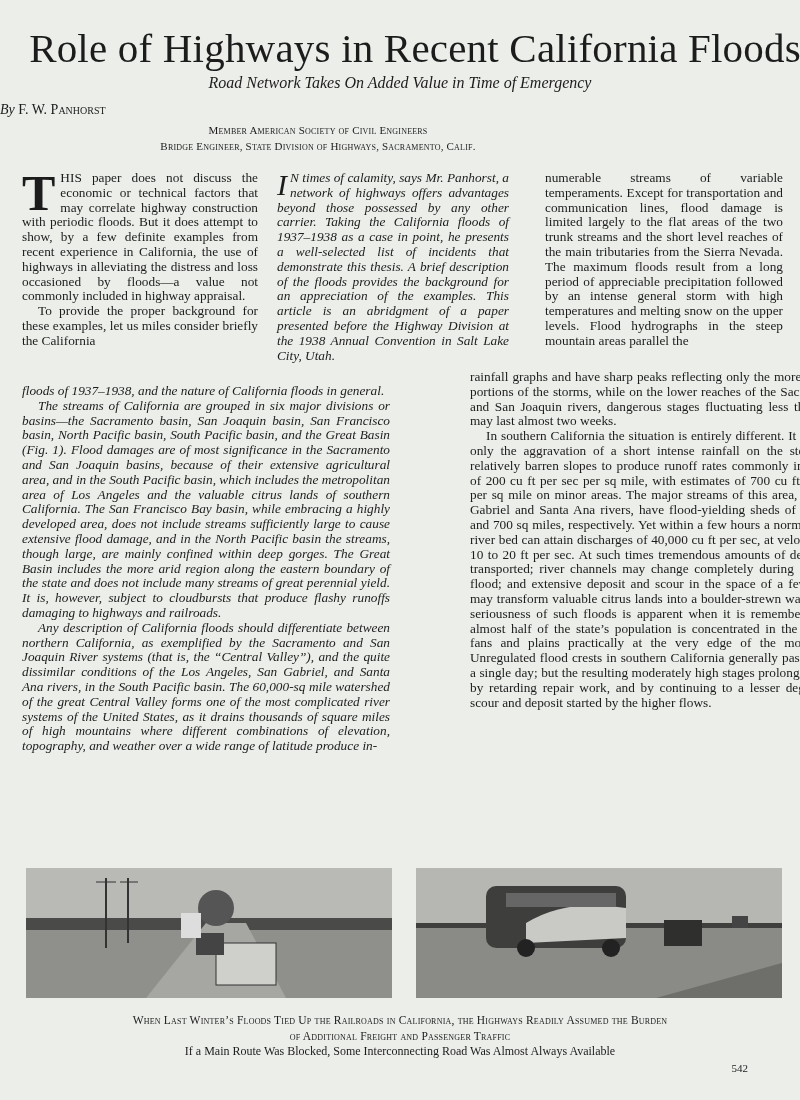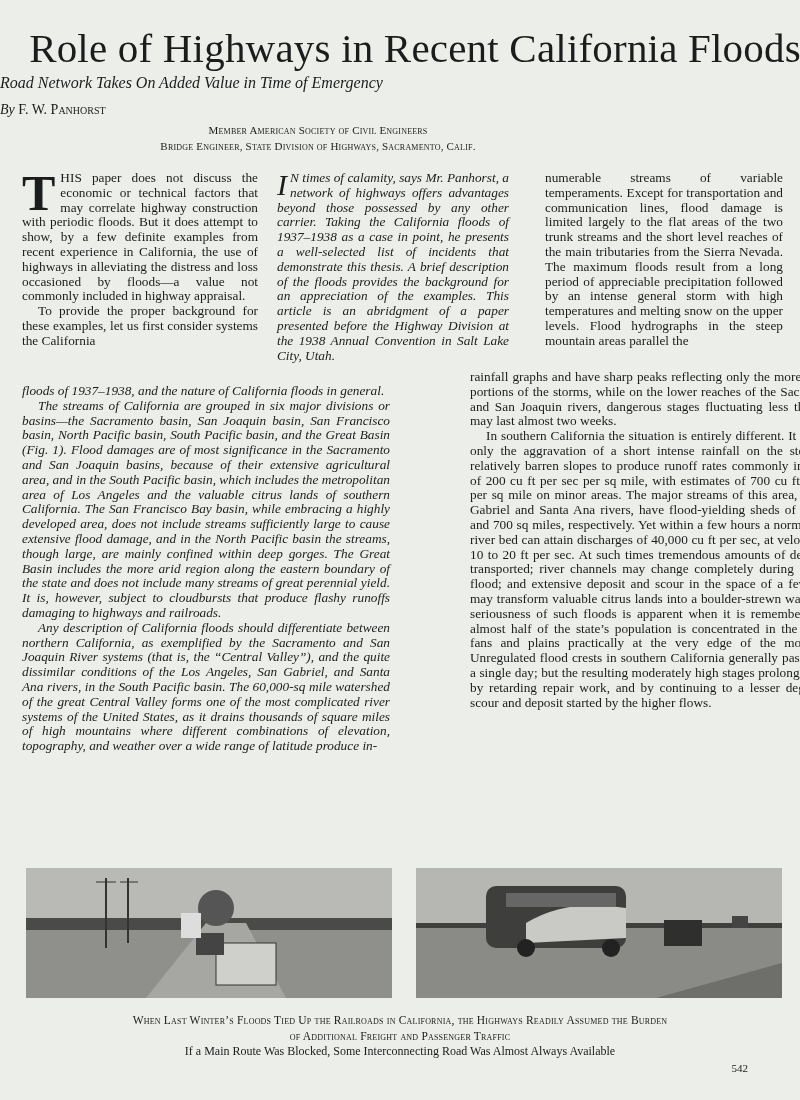--- a/index.html
+++ b/index.html
@@ -10,21 +10,21 @@
     color: #1c1c1c;
     position: relative;
   }
   .title {
     position: absolute; left: 0; top: 26px; width: 800px;
     text-align: center; font-size: 41px; letter-spacing: 0.2px;
     font-weight: normal; margin: 0; line-height: 44px; padding-left: 15px;
   }
   .subtitle {
     position: absolute; left: 0; top: 74px; width: 800px;
-    text-align: left; font-style: italic; font-size: 16px;
+    text-align: center; font-style: italic; font-size: 16px;
   }
   .byline {
     position: absolute; left: 0; top: 102px; width: 800px;
     font-size: 14px;
   }
   .byline .by { font-style: italic; }
   .affil {
     position: absolute; left: 0; width: 636px; text-align: center;
     font-size: 11px; font-variant: small-caps; letter-spacing: 0.2px;
   }
@@ -84,21 +84,21 @@
   <span class="by">By</span>
   <span style="font-variant: small-caps;">F. W. Panhorst</span>
 </div>
 <div class="affil affil1">Member American Society of Civil Engineers</div>
 <div class="affil affil2">Bridge Engineer, State Division of Highways, Sacramento, Calif.</div>
 
 <div class="text col1-top">
   <p class="noindent">
     <span class="dropcap">T</span><span>HIS paper does not discuss the economic or technical factors that may correlate highway construction with periodic floods. But it does attempt to show, by a few definite examples from recent experience in California, the use of highways in alleviating the distress and loss occasioned by floods—a value not commonly included in highway appraisal.</span>
   </p>
-  <p>To provide the proper background for these examples, let us first consider systems the California</p>
+  <p>To provide the proper background for these examples, let us miles consider briefly the California</p>
 </div>
 
 <div class="abstract">
   <span class="icap">I</span><span>N times of calamity, says Mr. Panhorst, a network of highways offers advantages beyond those possessed by any other carrier. Taking the California floods of 1937–1938 as a case in point, he presents a well-selected list of incidents that demonstrate this thesis. A brief description of the floods provides the background for an appreciation of the examples. This article is an abridgment of a paper presented before the Highway Division at the 1938 Annual Convention in Salt Lake City, Utah.</span>
 </div>
 
 <div class="text col3-top">
   <p class="noindent">numerable streams of variable temperaments. Except for transportation and communication lines, flood damage is limited largely to the flat areas of the two trunk streams and the short level reaches of the main tributaries from the Sierra Nevada. The maximum floods result from a long period of appreciable precipitation followed by an intense general storm with high temperatures and melting snow on the upper levels. Flood hydrographs in the steep mountain areas parallel the</p>
 </div>
 

